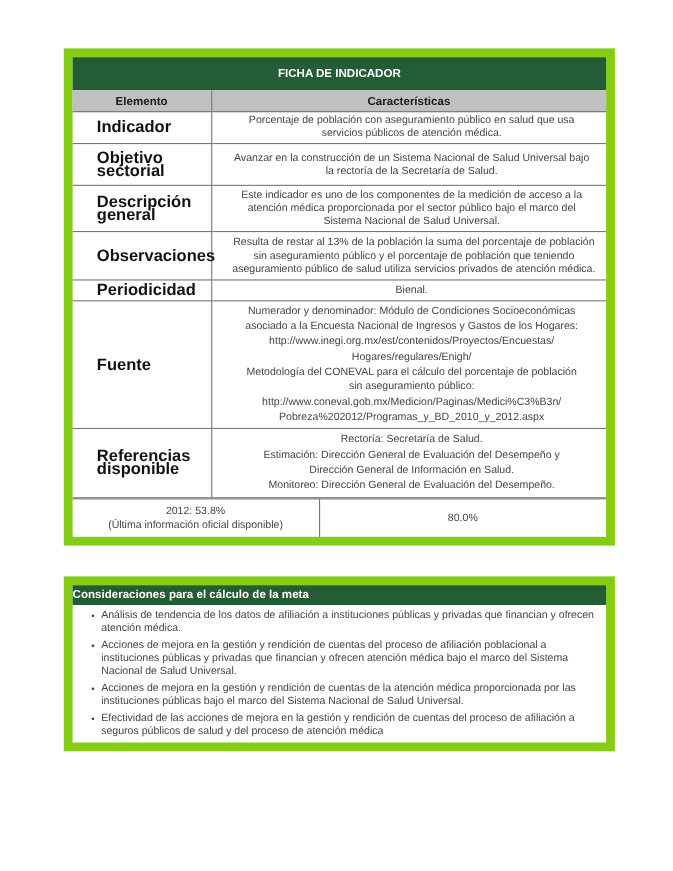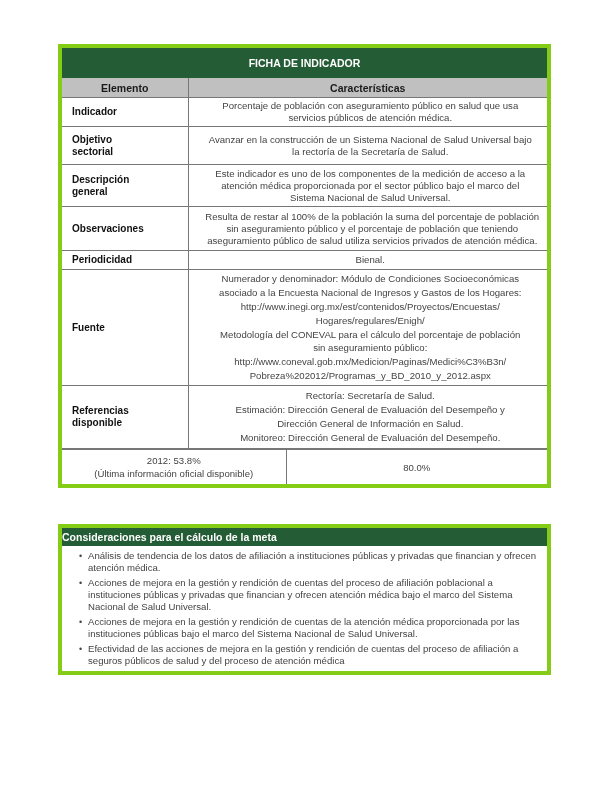--- a/index.html
+++ b/index.html
@@ -1,27 +1,27 @@
 <!DOCTYPE html>
 <html><head>
 <meta charset="utf-8">
 <style>
   html, body { margin:0; padding:0; background:#ffffff; }
   body { width:612px; height:792px; position:relative; font-family:"Liberation Sans", sans-serif; color:#3a3a3a; }
-  .frame { position:absolute; left:58px; width:485px; border:4px solid #84cc16; background:#fff; }
+  .frame { position:absolute; left:58px; width:485px; border:8px solid #84cc16; background:#fff; }
   #ficha { top:44px; }
   #consid { top:524px; }
   .title-bar { background:#245c36; color:#fff; font-weight:bold; font-size:10.5px; text-align:center; height:30px; line-height:30px; }
   table { border-collapse:collapse; width:100%; table-layout:fixed; }
   td, th { border:1px solid #777; padding:0 6px; vertical-align:middle; }
   th { background:#c0c0c0; color:#1a1a1a; font-size:10.5px; font-weight:bold; height:19px; }
   tr.top th, tr.top td { border-top:none; }
   td:first-child, th:first-child { border-left:none; }
   td:last-child, th:last-child { border-right:none;text-align:center; }
-  td.label { font-weight:bold; color:#111; font-size:10px; line-height:12px; padding-left:10px; }
+  td.label { font-weight:bold; color:#111; font-size:15px; line-height:12px; padding-left:22px; }
   td.val { font-size:9.6px; line-height:12px; padding:2px 4px 2px 9px; color:#444; }
   td.val .line { display:block; }
   .bottom th { font-size:10.5px; height:18px; background:#fff; }
   .bottom td { text-align:center; font-size:9.6px; line-height:13px; color:#444; padding:2px 4px; }
   .bottom tr:last-child td { border-bottom:none; height:30px; }
   .consid-head { background:#245c36; color:#fff; font-weight:bold; font-size:10.5px; height:18px; line-height:18px; }
   ul { margin:0; padding:4px 10px 4px 26px; list-style:none; }
   li { position:relative; font-size:9.6px; line-height:12px; color:#444; margin-bottom:3px; }
   li:last-child { margin-bottom:0; }
   .bullet { position:absolute; left:-9px; top:0; font-size:9px; color:#444; }
@@ -63,21 +63,21 @@
           </td>
       <td class="val">
         <span class="line">Este indicador es uno de los componentes de la medición de acceso a la</span>
         <span class="line">atención médica proporcionada por el sector público bajo el marco del</span>
         <span class="line">Sistema Nacional de Salud Universal.</span>
       </td>
     </tr>
     <tr style="height:44px">
       <td class="label">Observaciones</td>
       <td class="val" style="white-space:nowrap;overflow:hidden;padding-right:0">
-        <span class="line">Resulta de restar al 100% de la población la suma del porcentaje de población</span>
+        <span class="line">Resulta de restar al 13% de la población la suma del porcentaje de población</span>
         <span class="line">sin aseguramiento público y el porcentaje de población que teniendo</span>
         <span class="line">aseguramiento público de salud utiliza servicios privados de atención médica.</span>
       </td>
     </tr>
     <tr style="height:19px">
       <td class="label">Periodicidad</td>
       <td class="val">
         <span class="line">Bienal.</span>
       </td>
     </tr>

